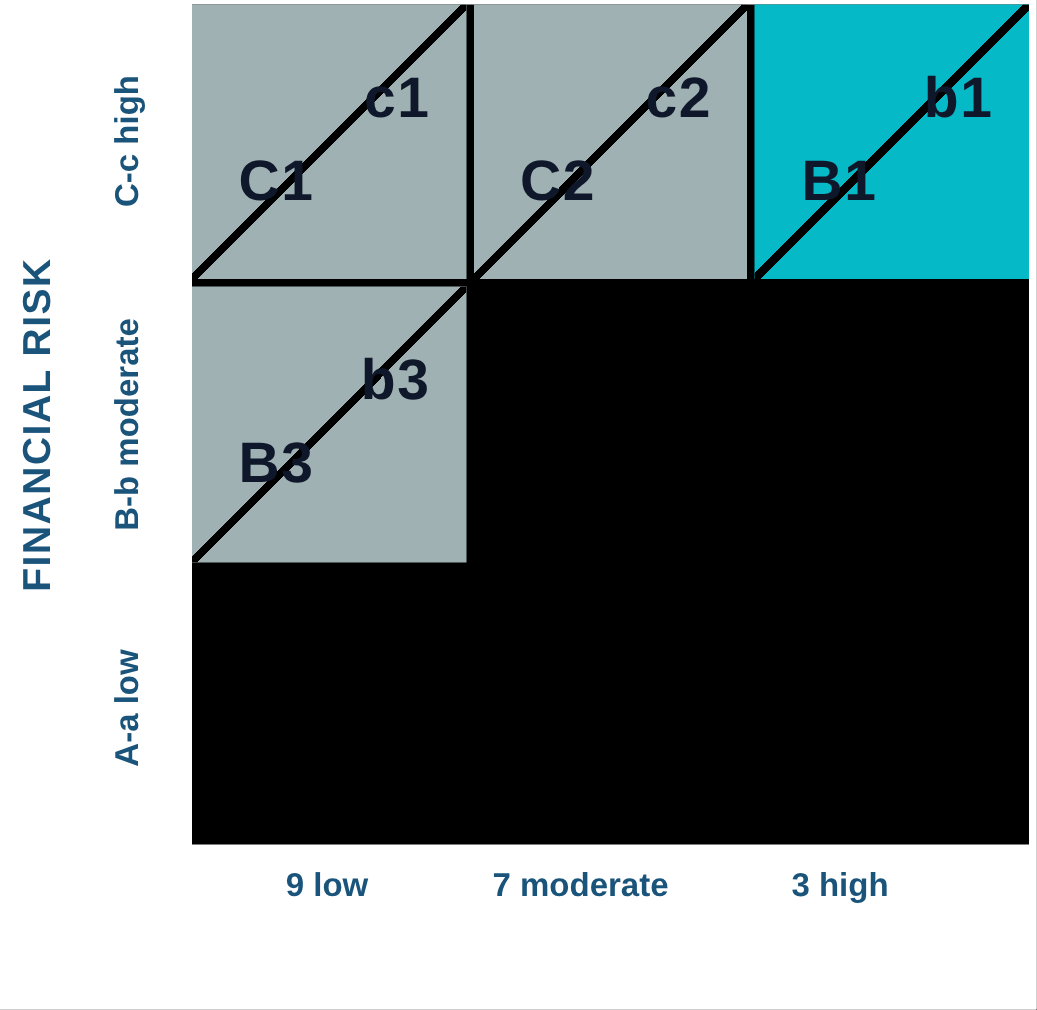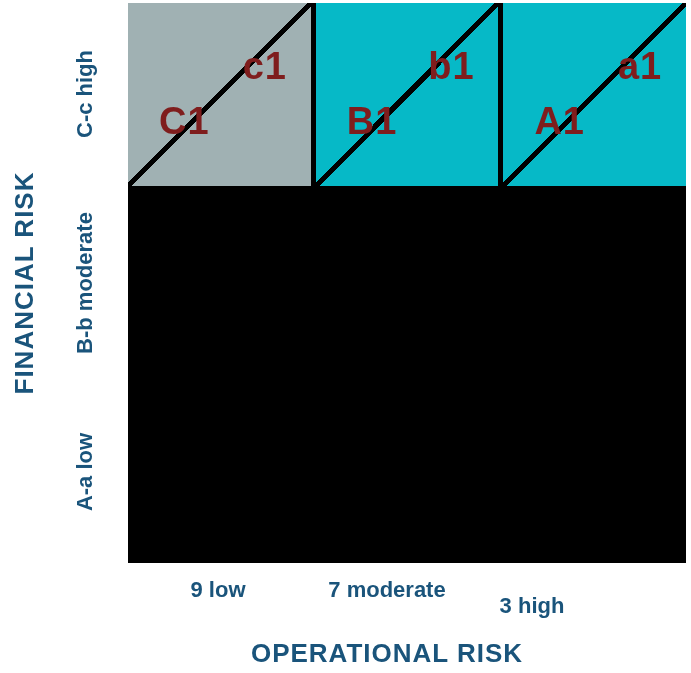--- a/index.html
+++ b/index.html
@@ -17,22 +17,22 @@
     position: absolute;
     left: 128px; top: 3px;
     width: 558px; height: 560px;
     display: grid;
     grid-template-columns: repeat(3, 1fr);
     grid-template-rows: repeat(3, 1fr);
     gap: 5px;
     background: #000000; 
   }
   .cell { position: relative; overflow: hidden; }
-  .cell[data-variant="gray"] { background: #a0b1b3; color: #7f1d1d; }
-  .cell[data-variant="teal"] { background: #06b9c7; color: #7f1d1d; }
+  .cell[data-variant="gray"] { background: #a0b1b3; color: #0f172a; }
+  .cell[data-variant="teal"] { background: #06b9c7; color: #0f172a; }
 
   .diag {
     position: absolute; inset: 0;
     background: linear-gradient(
       to bottom right,
       transparent calc(50% - 2.6px),
       #000 calc(50% - 2.6px),
       #000 calc(50% + 2.6px),
       transparent calc(50% + 2.6px));
   }
@@ -75,58 +75,62 @@
     line-height: 1;
   }
   .y-tick { left: 85px; transform: translate(-50%, -50%) rotate(-90deg); }
   #y-tick-0 { top: 94px; }
   #y-tick-1 { top: 283px; }
   #y-tick-2 { top: 472px; }
 
   .x-tick { top: 590px; transform: translate(-50%, -50%); }
   #x-tick-0 { left: 218px; }
   #x-tick-1 { left: 387px; }
-  #x-tick-2 { left: 532px; margin-top: 16px; }
+  #x-tick-2 { left: 560px; }
 </style>
 </head>
 <body>
 
 <div id="stage">
 
   <div id="y-axis-title" class="axis-title">FINANCIAL RISK</div>
   <div id="y-tick-0" class="tick y-tick">C-c high</div>
   <div id="y-tick-1" class="tick y-tick">B-b moderate</div>
   <div id="y-tick-2" class="tick y-tick">A-a low</div>
 
   <div id="matrix">
 
     <div class="cell" data-variant="gray">
       <div class="diag"></div>
       <span class="cell-label upper">c1</span>
       <span class="cell-label lower">C1</span>
     </div>
 
+    <div class="cell" data-variant="gray">
+      <div class="diag"></div>
+      <span class="cell-label upper">c2</span>
+      <span class="cell-label lower">C2</span>
+    </div>
 
 
     <div class="cell" data-variant="teal">
       <div class="diag"></div>
       <span class="cell-label upper">b1</span>
       <span class="cell-label lower">B1</span>
     </div>
 
 
+    <div class="cell" data-variant="gray">
+      <div class="diag"></div>
+      <span class="cell-label upper">b3</span>
+      <span class="cell-label lower">B3</span>
+    </div>
 
-    <div class="cell" data-variant="teal">
-      <div class="diag"></div>
-      <span class="cell-label upper">a1</span>
-      <span class="cell-label lower">A1</span>
-    </div>
 
 
 
   </div>
 
   <div id="x-tick-0" class="tick x-tick">9 low</div>
   <div id="x-tick-1" class="tick x-tick">7 moderate</div>
   <div id="x-tick-2" class="tick x-tick">3 high</div>
-  <div id="x-axis-title" class="axis-title">OPERATIONAL RISK</div>
 
 </div>
 
 </body></html>

